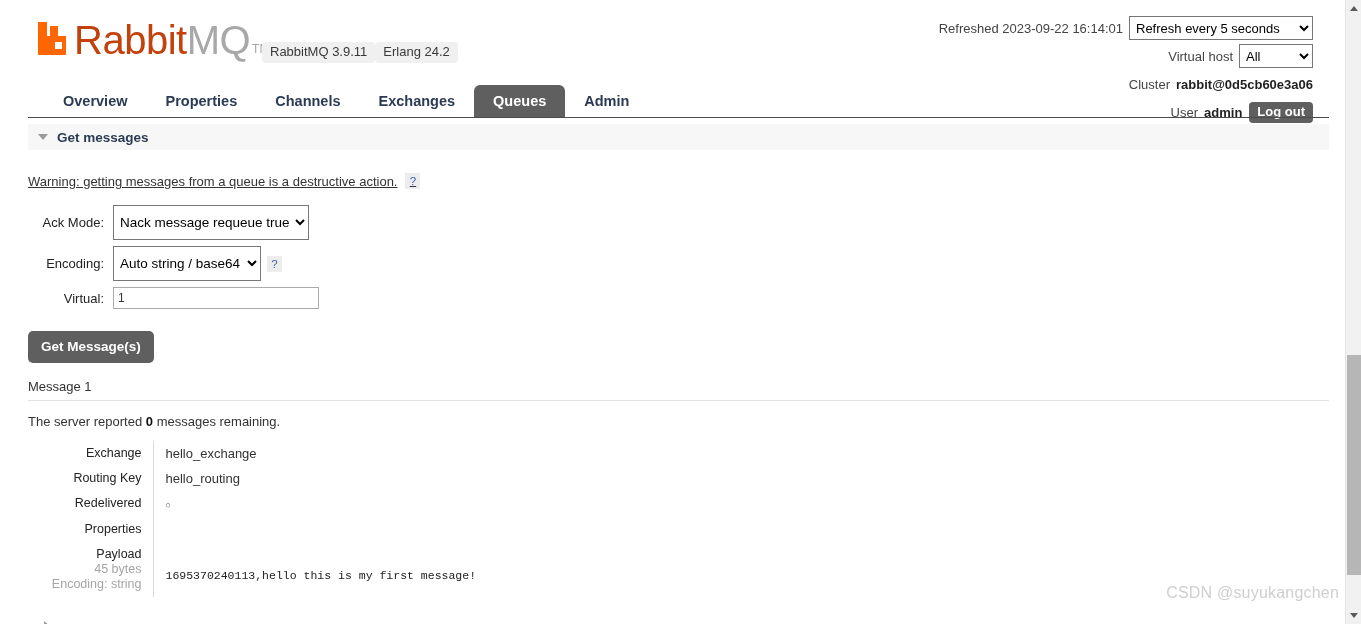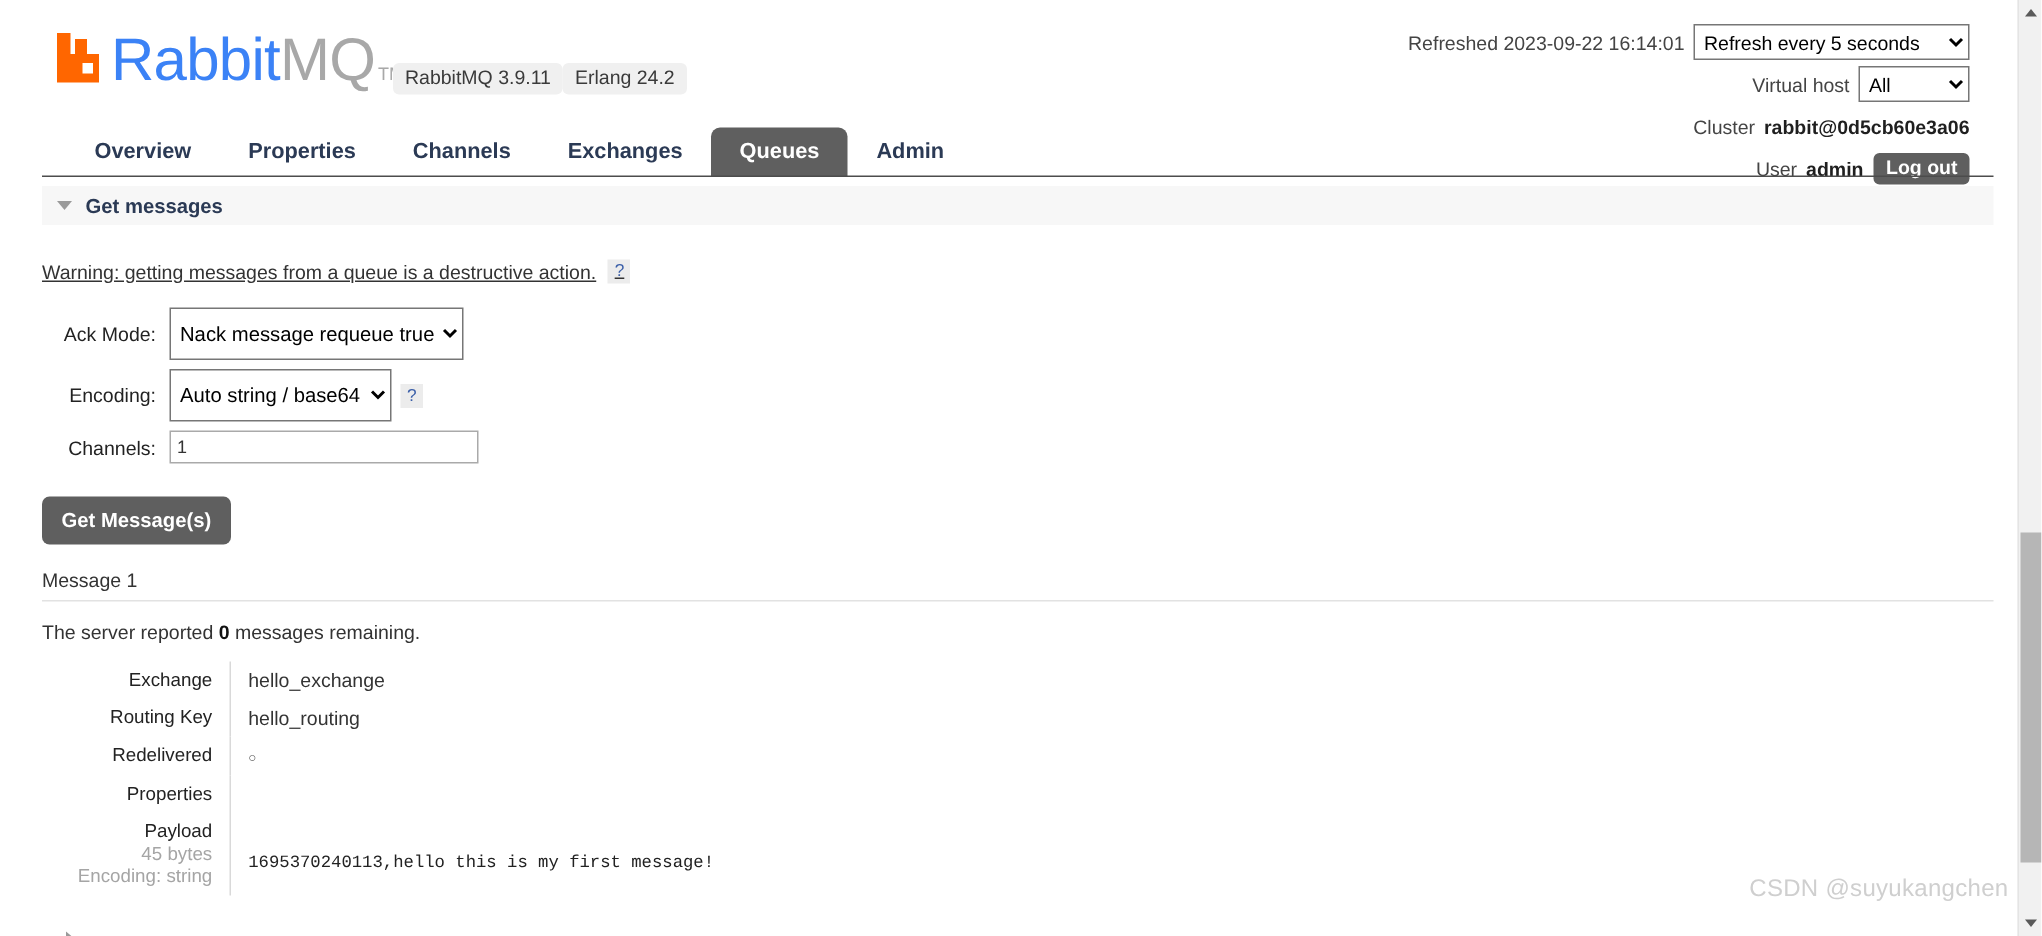--- a/index.html
+++ b/index.html
@@ -60,21 +60,21 @@
   .logo-mark .eye {
     position: absolute; left: 17px; top: 20px;
     width: 7px; height: 7px; background: #ffffff;
   }
   .logo-text {
     font-size: 40px;
     line-height: 40px;
     font-weight: 400;
     letter-spacing: -0.5px;
   }
-  .logo-text .rabbit { color: #3b82f6; }
+  .logo-text .rabbit { color: #c2410c; }
   .logo-text .mq { color: #a8a8a8; }
   .logo-tm {
     color: #a8a8a8;
     font-size: 12px;
     margin-left: 2px;
     margin-bottom: 4px;
     align-self: flex-end;
   }
   .version-badges {
     position: absolute;
@@ -440,21 +440,21 @@
             </select>
           </div>
           <div class="form-row">
             <span class="form-label">Encoding:</span>
             <select class="form-select" id="encoding-select">
               <option>Auto string / base64</option>
             </select>
             <span class="help-box" style="margin-left:6px;">?</span>
           </div>
           <div class="form-row">
-            <span class="form-label">Channels:</span>
+            <span class="form-label">Virtual:</span>
             <input class="msg-input" type="text" value="1" style="">
           </div>
         </div>
 
         <button class="getmsg-btn">Get Message(s)</button>
 
         
         <div class="msg-head">Message 1</div>
 
         <div class="msg-remaining"><span>The server reported </span><b>0</b><span> messages remaining.</span></div>

